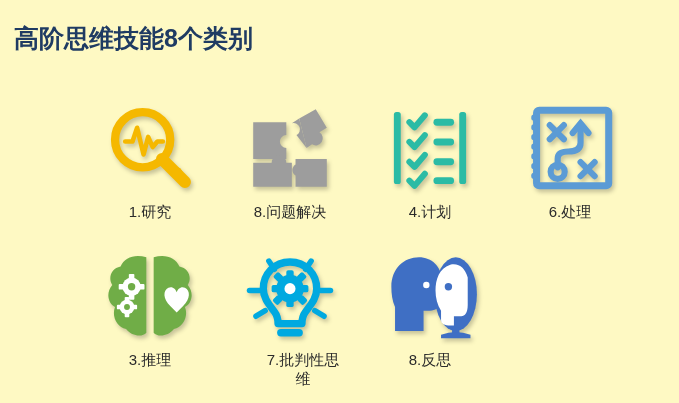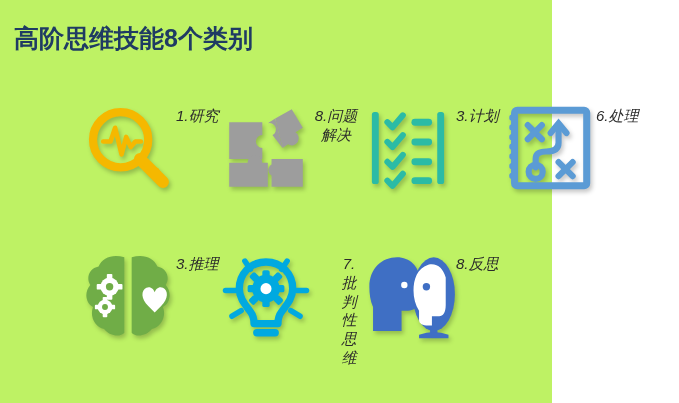--- a/index.html
+++ b/index.html
@@ -10,23 +10,23 @@
   }
   body {
     width: 679px;
     height: 403px;
     overflow: hidden;
     font-family: "Liberation Sans", "DejaVu Sans", sans-serif;
     position: relative;
   }
   .slide {
     position: relative;
-    width: 552px;
+    width: 679px;
     height: 403px;
-    background: #bef264;
+    background: #fef9c3;
     box-sizing: border-box;
   }
   .slide-title {
     position: absolute;
     left: 14px;
     top: 24px;
     font-size: 25px;
     font-weight: bold;
     letter-spacing: 0px;
     color: #1f3b63;
@@ -40,24 +40,23 @@
     width: 560px;
     height: 295px;
     display: grid;
     grid-template-columns: repeat(4, 1fr);
     grid-template-rows: 148px 148px;
     column-gap: 0px;
     row-gap: 0px;
   }
   .cell {
     display: flex;
-    flex-direction: row;
-    align-items: flex-start;
+    flex-direction: column;
+    align-items: center;
     justify-content: flex-start;
-    font-style: italic;
   }
   .icon-wrap {
     width: 96px;
     height: 96px;
     display: flex;
     align-items: center;
     justify-content: center;
     filter: drop-shadow(2px 3px 2px rgba(0,0,0,0.22));
   }
   .icon-wrap svg {
@@ -127,21 +126,21 @@
             <path d="M26 88 L32 94 L44 80"></path>
           </g>
           <g fill="#2bbba5">
             <rect x="54" y="16" width="24" height="8" rx="4"></rect>
             <rect x="54" y="39" width="24" height="8" rx="4"></rect>
             <rect x="54" y="62" width="24" height="8" rx="4"></rect>
             <rect x="54" y="84" width="24" height="8" rx="4"></rect>
           </g>
         </svg>
       </div>
-      <div class="cell-label">3.计划</div>
+      <div class="cell-label">4.计划</div>
     </div>
 
     <div class="cell">
       <div class="icon-wrap">
         <svg width="88" height="92" viewBox="0 0 100 100" aria-hidden="true">
           <g fill="#5b9bd5">
             <rect x="6" y="12" width="9" height="7" rx="3"></rect>
             <rect x="6" y="23" width="9" height="7" rx="3"></rect>
             <rect x="6" y="34" width="9" height="7" rx="3"></rect>
             <rect x="6" y="45" width="9" height="7" rx="3"></rect>

